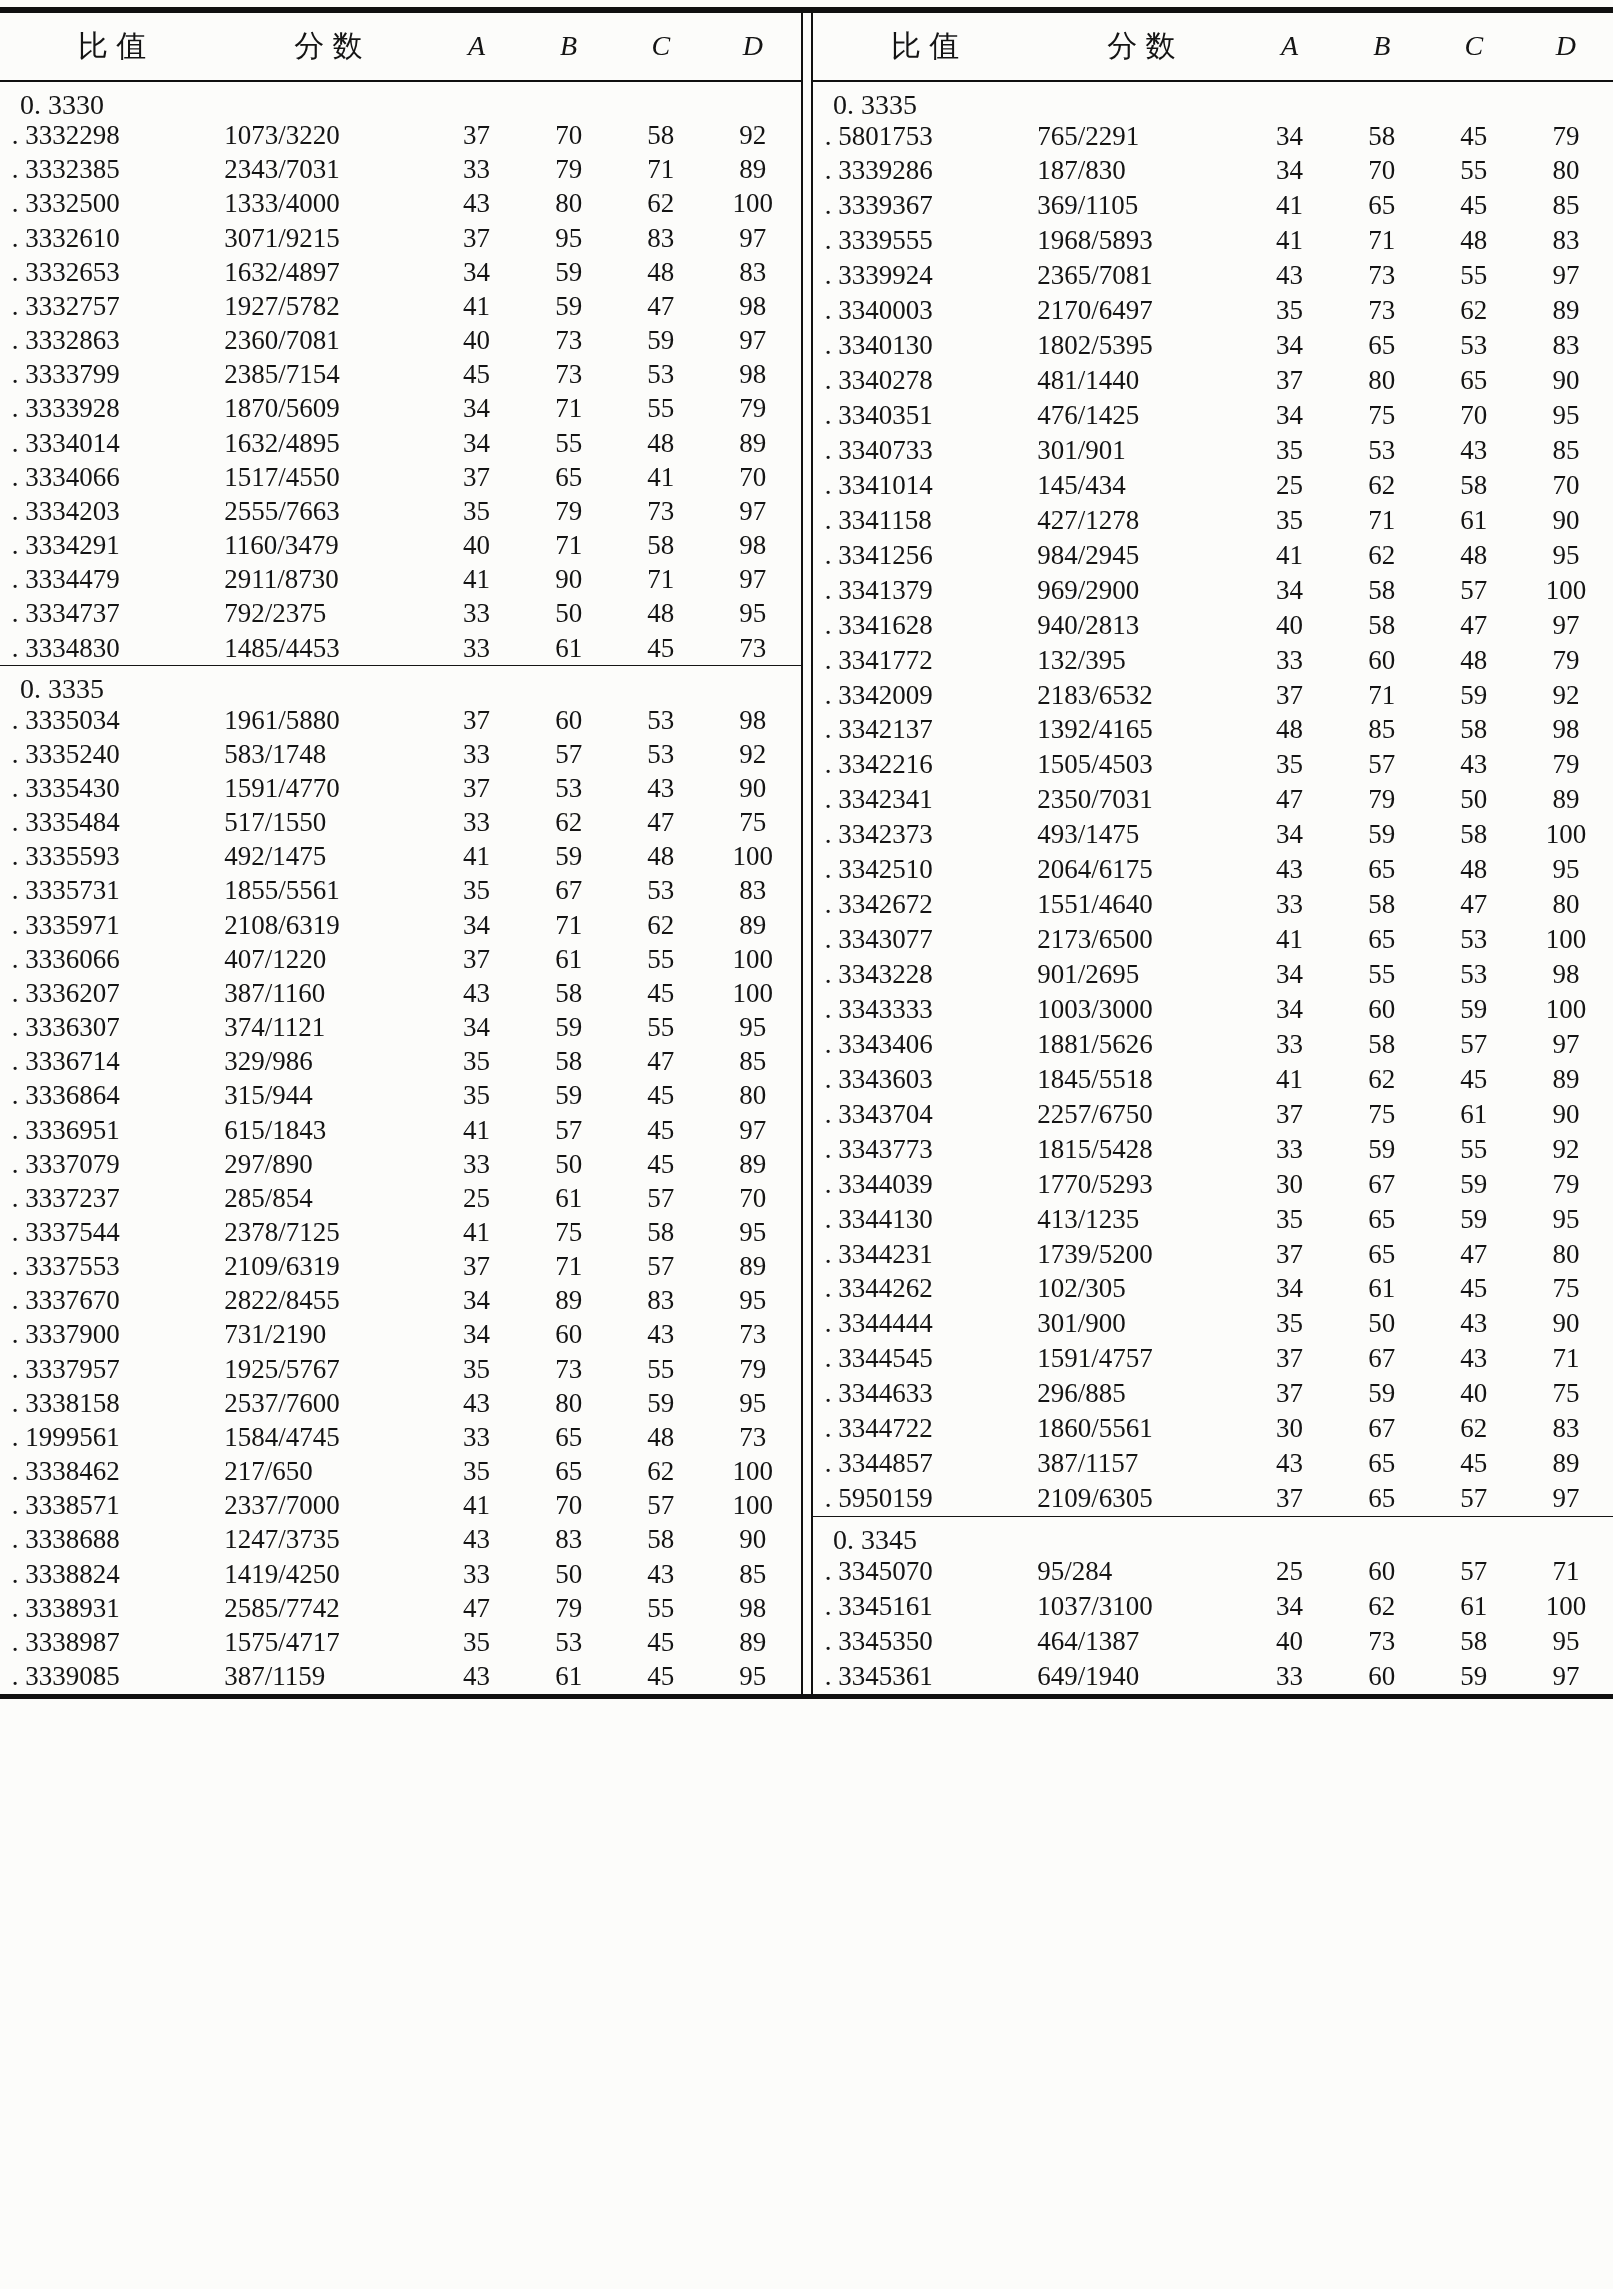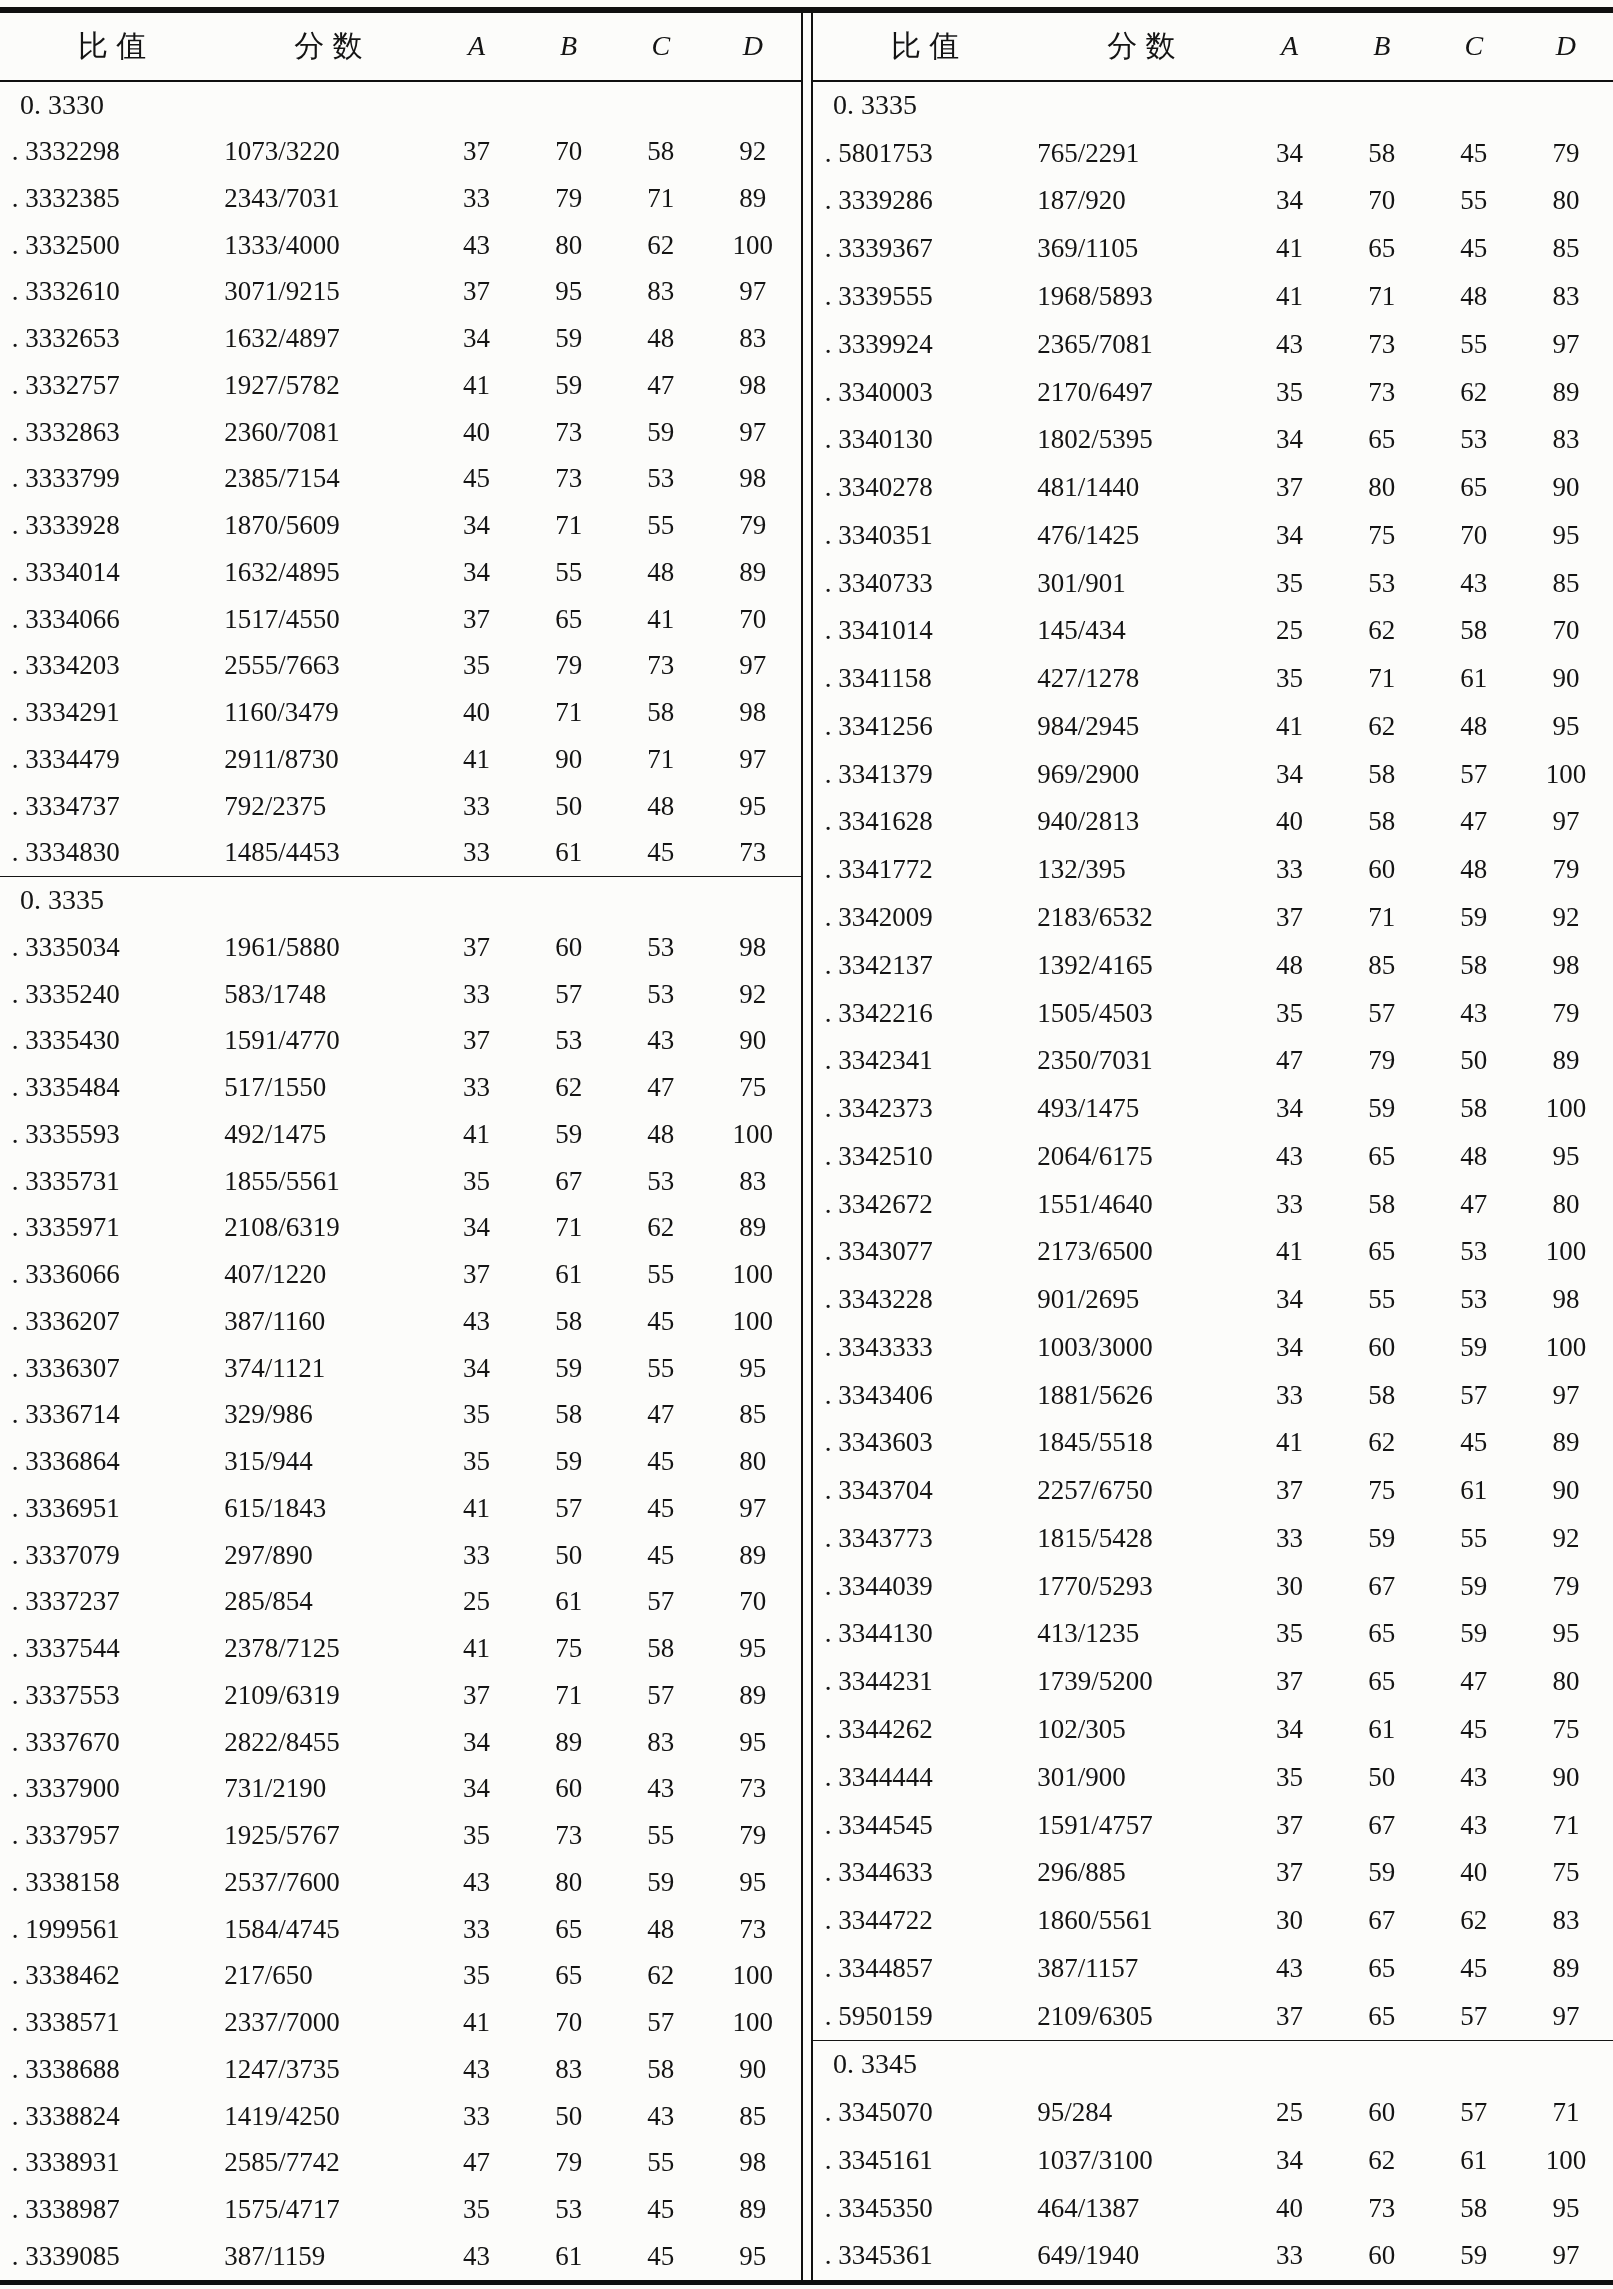--- a/index.html
+++ b/index.html
@@ -14,21 +14,21 @@
     padding-top: 7.2px;
     overflow: hidden;
   }
   .hline-thick {
     height: 5.4px;
     background: #101010;
     width: 100%;
   }
   .panels {
     display: flex;
-    height: 2267px; 
+    height: 1681px; 
     width: 100%;
   }
   .panel {
     flex: 1 1 0;
     display: flex;
     flex-direction: column;
     min-width: 0;
   }
   .divider {
     width: 8.1px;
@@ -474,21 +474,21 @@
           <div class="row data-row">
             <span class="cell ratio">. 5801753</span>
             <span class="cell frac">765/2291</span>
             <span class="cell num">34</span>
             <span class="cell num">58</span>
             <span class="cell num">45</span>
             <span class="cell num">79</span>
           </div>
           <div class="row data-row">
             <span class="cell ratio">. 3339286</span>
-            <span class="cell frac">187/920</span>
+            <span class="cell frac">187/830</span>
             <span class="cell num">34</span>
             <span class="cell num">70</span>
             <span class="cell num">55</span>
             <span class="cell num">80</span>
           </div>
           <div class="row data-row">
             <span class="cell ratio">. 3339367</span>
             <span class="cell frac">369/1105</span>
             <span class="cell num">41</span>
             <span class="cell num">65</span>

